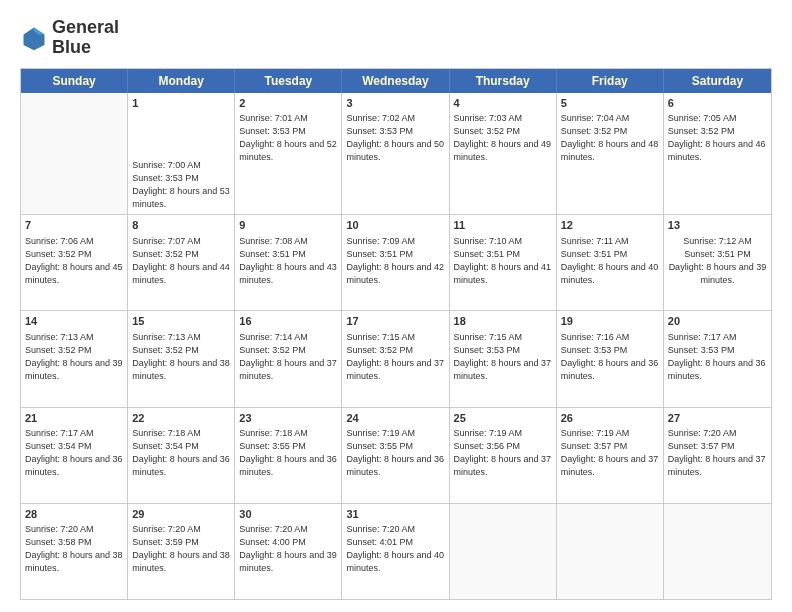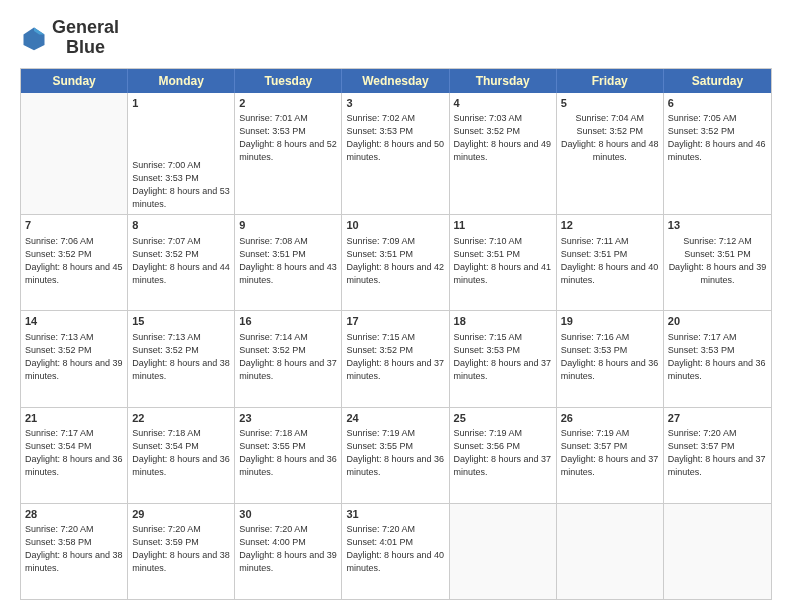--- a/index.html
+++ b/index.html
@@ -19,21 +19,20 @@
     }
     .header {
       display: flex;
       justify-content: space-between;
       align-items: flex-start;
       margin-bottom: 10px;
     }
     .logo {
       display: flex;
       align-items: center;
-      text-align: center;
     }
     .logo-text {
       display: flex;
       flex-direction: column;
       font-size: 18px;
       font-weight: bold;
       color: #333;
       line-height: 1.1;
     }
     .logo-text span:first-child { color: #333; }
@@ -161,21 +160,21 @@
 Daylight: 8 hours and 50 minutes.</div>
           </div>
           <div class="cal-cell">
             <span class="day-num">4</span>
             <div class="sun-info" style="white-space: pre-line;">Sunrise: 7:03 AM
 Sunset: 3:52 PM
 Daylight: 8 hours and 49 minutes.</div>
           </div>
           <div class="cal-cell">
             <span class="day-num">5</span>
-            <div class="sun-info" style="white-space: pre-line; text-align: center;">Sunrise: 7:04 AM
+            <div class="sun-info" style="white-space: pre-line;">Sunrise: 7:04 AM
 Sunset: 3:52 PM
 Daylight: 8 hours and 48 minutes.</div>
           </div>
           <div class="cal-cell">
             <span class="day-num">6</span>
             <div class="sun-info" style="white-space: pre-line;">Sunrise: 7:05 AM
 Sunset: 3:52 PM
 Daylight: 8 hours and 46 minutes.</div>
           </div>
         </div>

